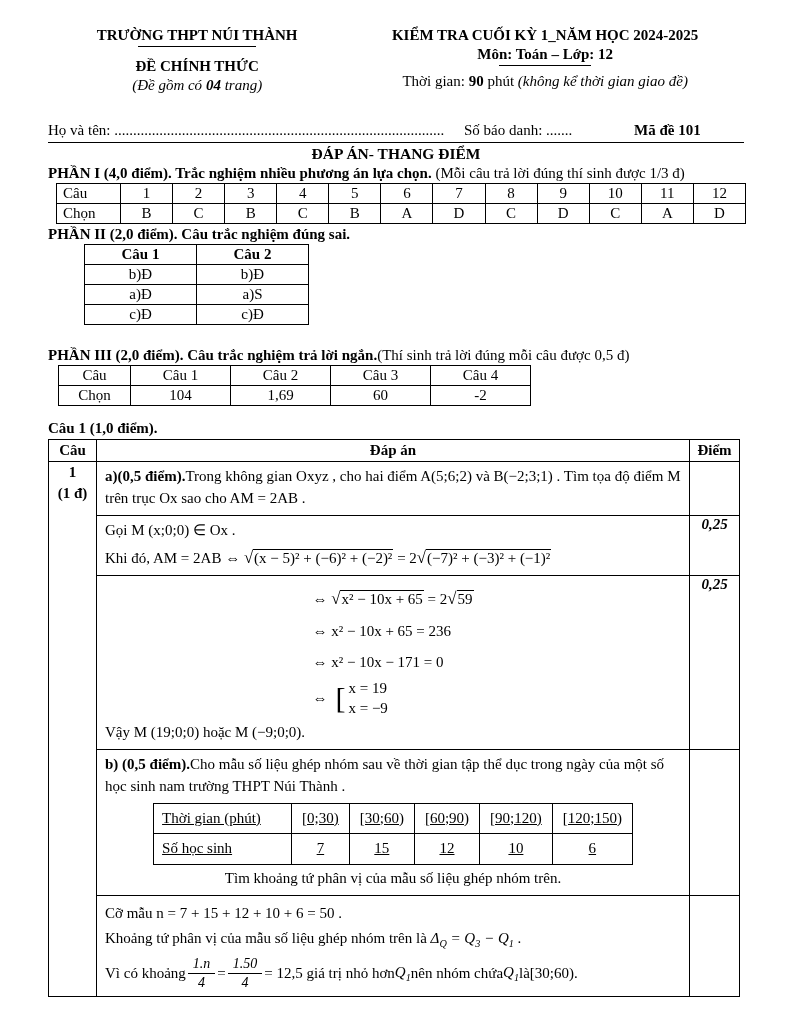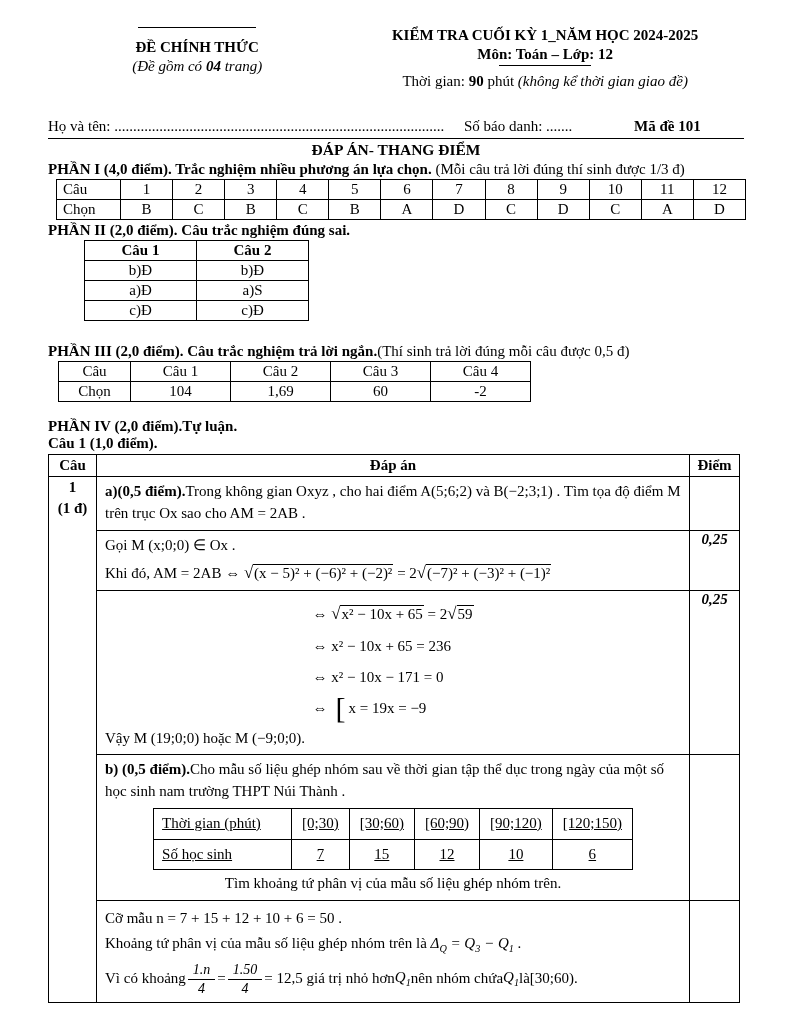--- a/index.html
+++ b/index.html
@@ -64,21 +64,21 @@
   .diem-cell { vertical-align:bottom; text-align:center; font-weight:bold; font-style:italic; padding:0 2px 8px; }
 
   
   .sqrt { white-space:nowrap; }
   .sqrt::before { content:"√"; font-size:1.12em; }
   .rad { border-top:1px solid #000; padding:0 1px; }
   .eq-line { margin-top:4px; }
   .eq-block { width:fit-content; margin:2px auto 4px; line-height:2.05; }
   .cases-line { display:flex; align-items:center; }
   .bracket-glyph { font-size:30px; line-height:0.85; margin:0 3px 0 8px; font-weight:400; }
-  .case-stack { display:inline-flex; line-height:1.35; }
+  .case-stack { display:inline-flex; flex-direction:column; line-height:1.35; }
   sub { font-size:0.68em; }
   .mi { font-style:italic; }
   .frac { display:inline-block; vertical-align:middle; text-align:center; line-height:1.15; font-size:14px; margin:0 2px; }
   .frac .num { display:block; border-bottom:1px solid #000; padding:0 5px 1px; }
   .frac .den { display:block; padding-top:1px; }
   .conclusion { margin-top:2px; }
 
   
   .stat-t { margin:5px auto 3px; }
   .stat-t td { padding:4px 10px; height:26px; text-align:center;text-decoration:underline; }
@@ -87,20 +87,21 @@
   .rowc-line { margin-top:3px; }
   .rowc-line3 { margin-top:5px; display:flex; align-items:center; flex-wrap:wrap; }
 </style>
 </head>
 <body>
 
 <div class="page">
 
   <div class="doc-header">
     <div class="header-left">
+      <div class="b">TRƯỜNG THPT NÚI THÀNH</div>
       <div class="short-rule rule-left"></div>
       <div class="b official">ĐỀ CHÍNH THỨC</div>
       <div class="i">
         <span>(Đề gồm có </span><span class="b">04</span><span> trang)</span>
       </div>
     </div>
     <div class="header-right">
       <div class="b">KIỂM TRA CUỐI KỲ 1_NĂM HỌC 2024-2025</div>
       <div class="b">Môn: Toán – Lớp: 12</div>
       <div class="short-rule rule-right"></div>
@@ -197,21 +198,20 @@
       <td class="c">104</td>
       <td class="c">1,69</td>
       <td class="c">60</td>
       <td class="c">-2</td>
     </tr>
   </tbody>
     </table>
 
   <div class="gap-sm"></div>
 
-  <div class="section-heading b">PHẦN IV (2,0 điểm).Tự luận.</div>
   <div class="b">Câu 1 (1,0 điểm).</div>
 
   <table class="main-t">
     <colgroup>
         <col class="col-cau">
         <col>
         <col class="col-diem">
       </colgroup>
     <tbody>
         <tr class="head">

